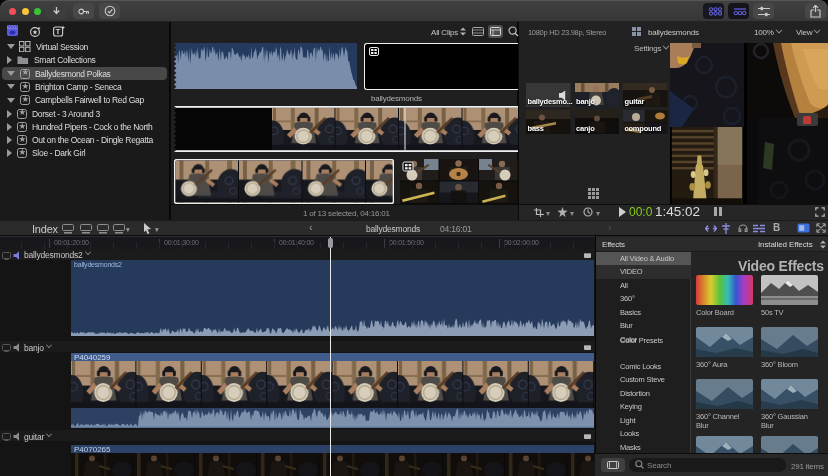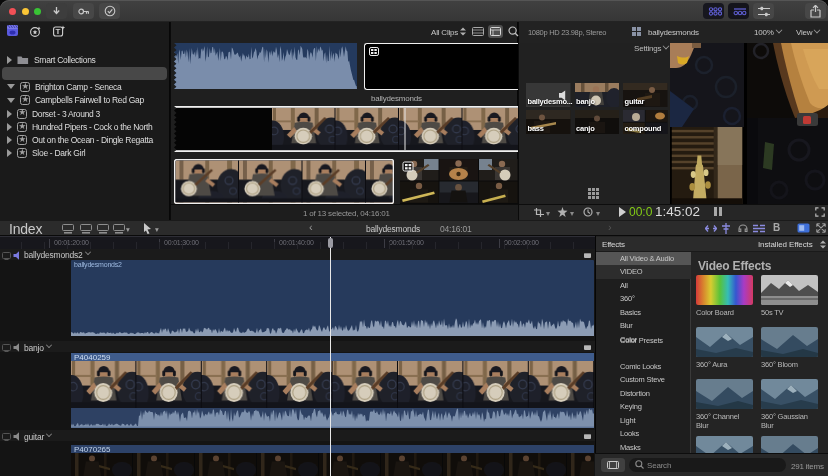--- a/index.html
+++ b/index.html
@@ -94,26 +94,41 @@
       <circle cx="5" cy="7" r="4.4" stroke="#d0d0d0" stroke-width="1.1" fill="none"></circle>
       <path d="M5 4.8 l.7 1.5 1.6.2 -1.2 1.1 .3 1.6 -1.4 -.8 -1.4.8 .3 -1.6 -1.2 -1.1 1.6 -.2z" fill="#d0d0d0"></path>
       <path d="M9 1.5 l.5 1.2 1.2.5 -1.2.5 -.5 1.2 -.5 -1.2 -1.2 -.5 1.2 -.5z" fill="#d0d0d0"></path>
     </svg>
 <svg class="abs" style="left:53px;top:25px" width="13" height="12" viewBox="0 0 13 12">
       <rect x="0.6" y="2" width="9" height="9" rx="2" stroke="#d0d0d0" stroke-width="1.1" fill="none"></rect>
       <text x="2.6" y="9.4" font-size="8" font-weight="bold" fill="#d0d0d0" font-family="Liberation Sans">T</text>
       <path d="M10 0.5 l.6 1.5 1.5.6 -1.5.6 -.6 1.5 -.6 -1.5 -1.5 -.6 1.5 -.6z" fill="#d0d0d0"></path>
     </svg>
 <div class="abs" style="left:2px;top:66.5px;width:165px;height:13.5px;background:#484848;border-radius:4px"></div>
+<div class="row" style="top:40.0px;">
+      <div class="tri d"></div>
+      <svg width="12" height="11" viewBox="0 0 12 11" style="margin-left:4px;flex:none">
+        <rect x="0.5" y="0.5" width="4.4" height="4.4" stroke="#b8b8b8" fill="none"></rect>
+        <rect x="6.6" y="0.5" width="4.4" height="4.4" stroke="#b8b8b8" fill="none"></rect>
+        <rect x="0.5" y="6.3" width="4.4" height="4.4" stroke="#b8b8b8" fill="none"></rect>
+        <rect x="6.6" y="6.3" width="4.4" height="4.4" stroke="#b8b8b8" fill="none"></rect>
+      </svg>
+      <div class="txt">Virtual Session</div>
+    </div>
 <div class="row" style="top:53.7px;">
       <div class="tri r"></div>
       <svg width="12" height="10" viewBox="0 0 12 10" style="margin-left:5px;flex:none">
         <path d="M0.5 1.5 h4 l1 1.4 h5.6 v6 h-10.6z" fill="#8e8e93"></path>
       </svg>
       <div class="txt">Smart Collections</div>
+    </div>
+<div class="row" style="top:67.0px;">
+      <div class="tri d"></div>
+      <div class="star"></div>
+      <div class="txt">Ballydesmond Polkas</div>
     </div>
 <div class="row" style="top:80.3px;">
       <div class="tri d"></div>
       <div class="star"></div>
       <div class="txt">Brighton Camp - Seneca</div>
     </div>
 <div class="row" style="top:93.6px;">
       <div class="tri d"></div>
       <div class="star"></div>
       <div class="txt">Campbells Fairwell to Red Gap</div>
@@ -444,21 +459,21 @@
       <path d="M1 0 L8 5 L1 10z" fill="#d0d0d0"></path>
     </svg>
 <div class="abs" style="left:629px;top:205px;color:#84cc16;font-size:12px;font-family:'Liberation Sans',sans-serif">00:0</div>
 <div class="abs" style="left:655px;top:204px;color:#dcdcdc;font-size:13.5px;font-family:'Liberation Sans',sans-serif">1:45:02</div>
 <div class="abs" style="left:714px;top:207px;width:2.6px;height:9px;background:#a8a8a8"></div>
 <div class="abs" style="left:719px;top:207px;width:2.6px;height:9px;background:#a8a8a8"></div>
 <svg class="abs" style="left:815px;top:207px" width="10" height="10" viewBox="0 0 10 10">
       <path d="M0.8 3.5 v-2.7 h2.7 M6.5 0.8 h2.7 v2.7 M9.2 6.5 v2.7 h-2.7 M3.5 9.2 h-2.7 v-2.7" stroke="#b8b8b8" stroke-width="1.2" fill="none"></path>
     </svg>
 <div id="midbar" class="abs"></div>
-<div class="t" style="left:9px;top:224px;font-size:14px;color:#c9c9c9">Index</div>
+<div class="t" style="left:32px;top:224px;font-size:11px;color:#c9c9c9">Index</div>
 <svg class="abs" style="left:62px;top:224px" width="12" height="10" viewBox="0 0 12 10">
       <rect x="0.5" y="0.5" width="11" height="6" rx="1" stroke="#8e8e8e" fill="none"></rect>
       <rect x="2" y="8" width="8" height="1.6" fill="#8e8e8e"></rect>
     </svg>
 <svg class="abs" style="left:80px;top:224px" width="12" height="10" viewBox="0 0 12 10">
       <rect x="0.5" y="0.5" width="11" height="6" rx="1" stroke="#8e8e8e" fill="none"></rect>
       <rect x="2" y="8" width="8" height="1.6" fill="#8e8e8e"></rect>
     </svg>
 <svg class="abs" style="left:97px;top:224px" width="12" height="10" viewBox="0 0 12 10">
       <rect x="0.5" y="0.5" width="11" height="6" rx="1" stroke="#8e8e8e" fill="none"></rect>
@@ -647,21 +662,21 @@
 <div class="fxitem" style="left:596px;top:319.0px">Blur</div>
 <div class="fxitem" style="left:596px;top:332.5px">Color</div>
 <div class="fxitem" style="left:596px;top:334px">Color Presets</div>
 <div class="fxitem" style="left:596px;top:359.5px">Comic Looks</div>
 <div class="fxitem" style="left:596px;top:373.0px">Custom Steve</div>
 <div class="fxitem" style="left:596px;top:386.5px">Distortion</div>
 <div class="fxitem" style="left:596px;top:400.0px">Keying</div>
 <div class="fxitem" style="left:596px;top:413.5px">Light</div>
 <div class="fxitem" style="left:596px;top:427.0px">Looks</div>
 <div class="fxitem" style="left:596px;top:440.5px">Masks</div>
-<div class="t" style="left:698px;top:261px;font-size:12px;color:#b0b0b0;font-weight:bold">Video Effects</div>
+<div class="t" style="left:738px;top:261px;font-size:14px;color:#b0b0b0;font-weight:bold">Video Effects</div>
 <div class="abs" style="left:696px;top:275px;width:57px;height:30px;border-radius:2px;background:linear-gradient(90deg,#d43a3a,#d87f2e 12%,#d8cc30 26%,#58c23a 42%,#35bdb5 56%,#3556d0 70%,#a93bc4 84%,#d43a62)"></div>
 <svg class="abs" style="left:761px;top:275px" width="57" height="30" viewBox="0 0 57 30">
       <defs>
         <clipPath id="rc761275">
           <rect width="57" height="30" rx="2"></rect>
         </clipPath>
       </defs>
       <g clip-path="url(#rc761275)">
         <rect width="57" height="30" fill="#c2c2c2"></rect>
 <path d="M0 18 L10 8 L18 14 L27 5 L38 16 L47 10 L57 17 L57 22 L0 22z" fill="#4e4e4e"></path>

